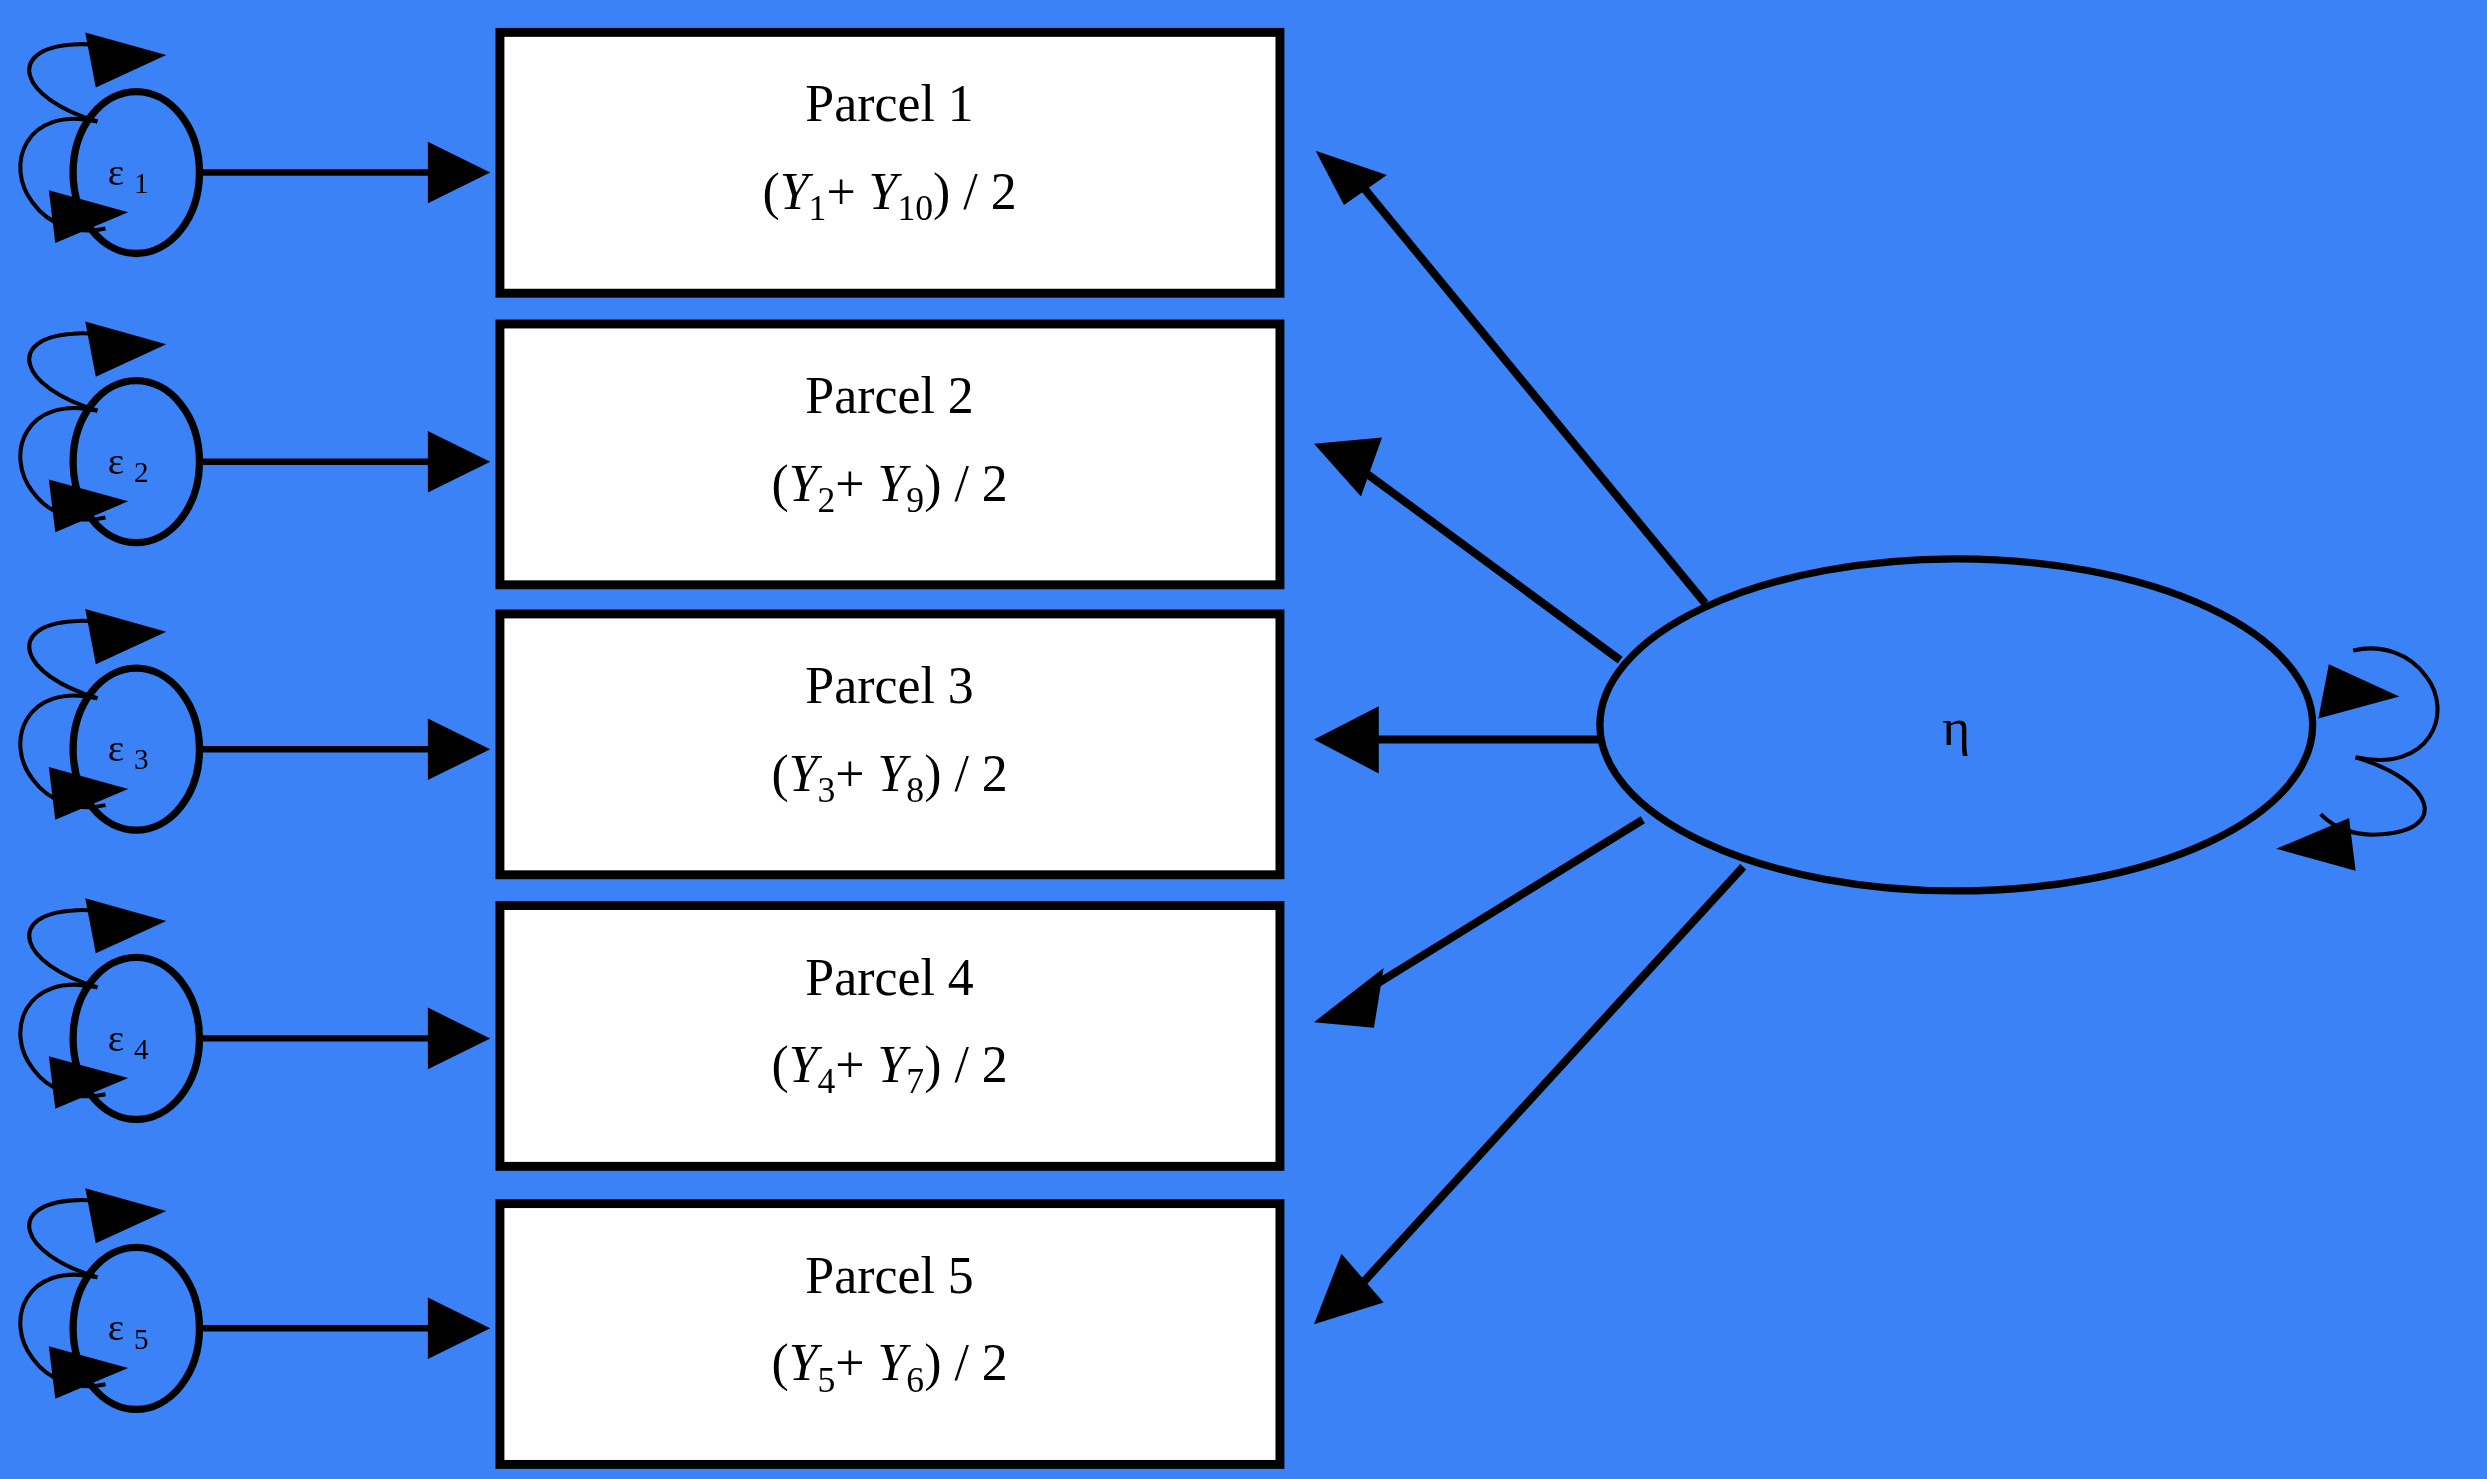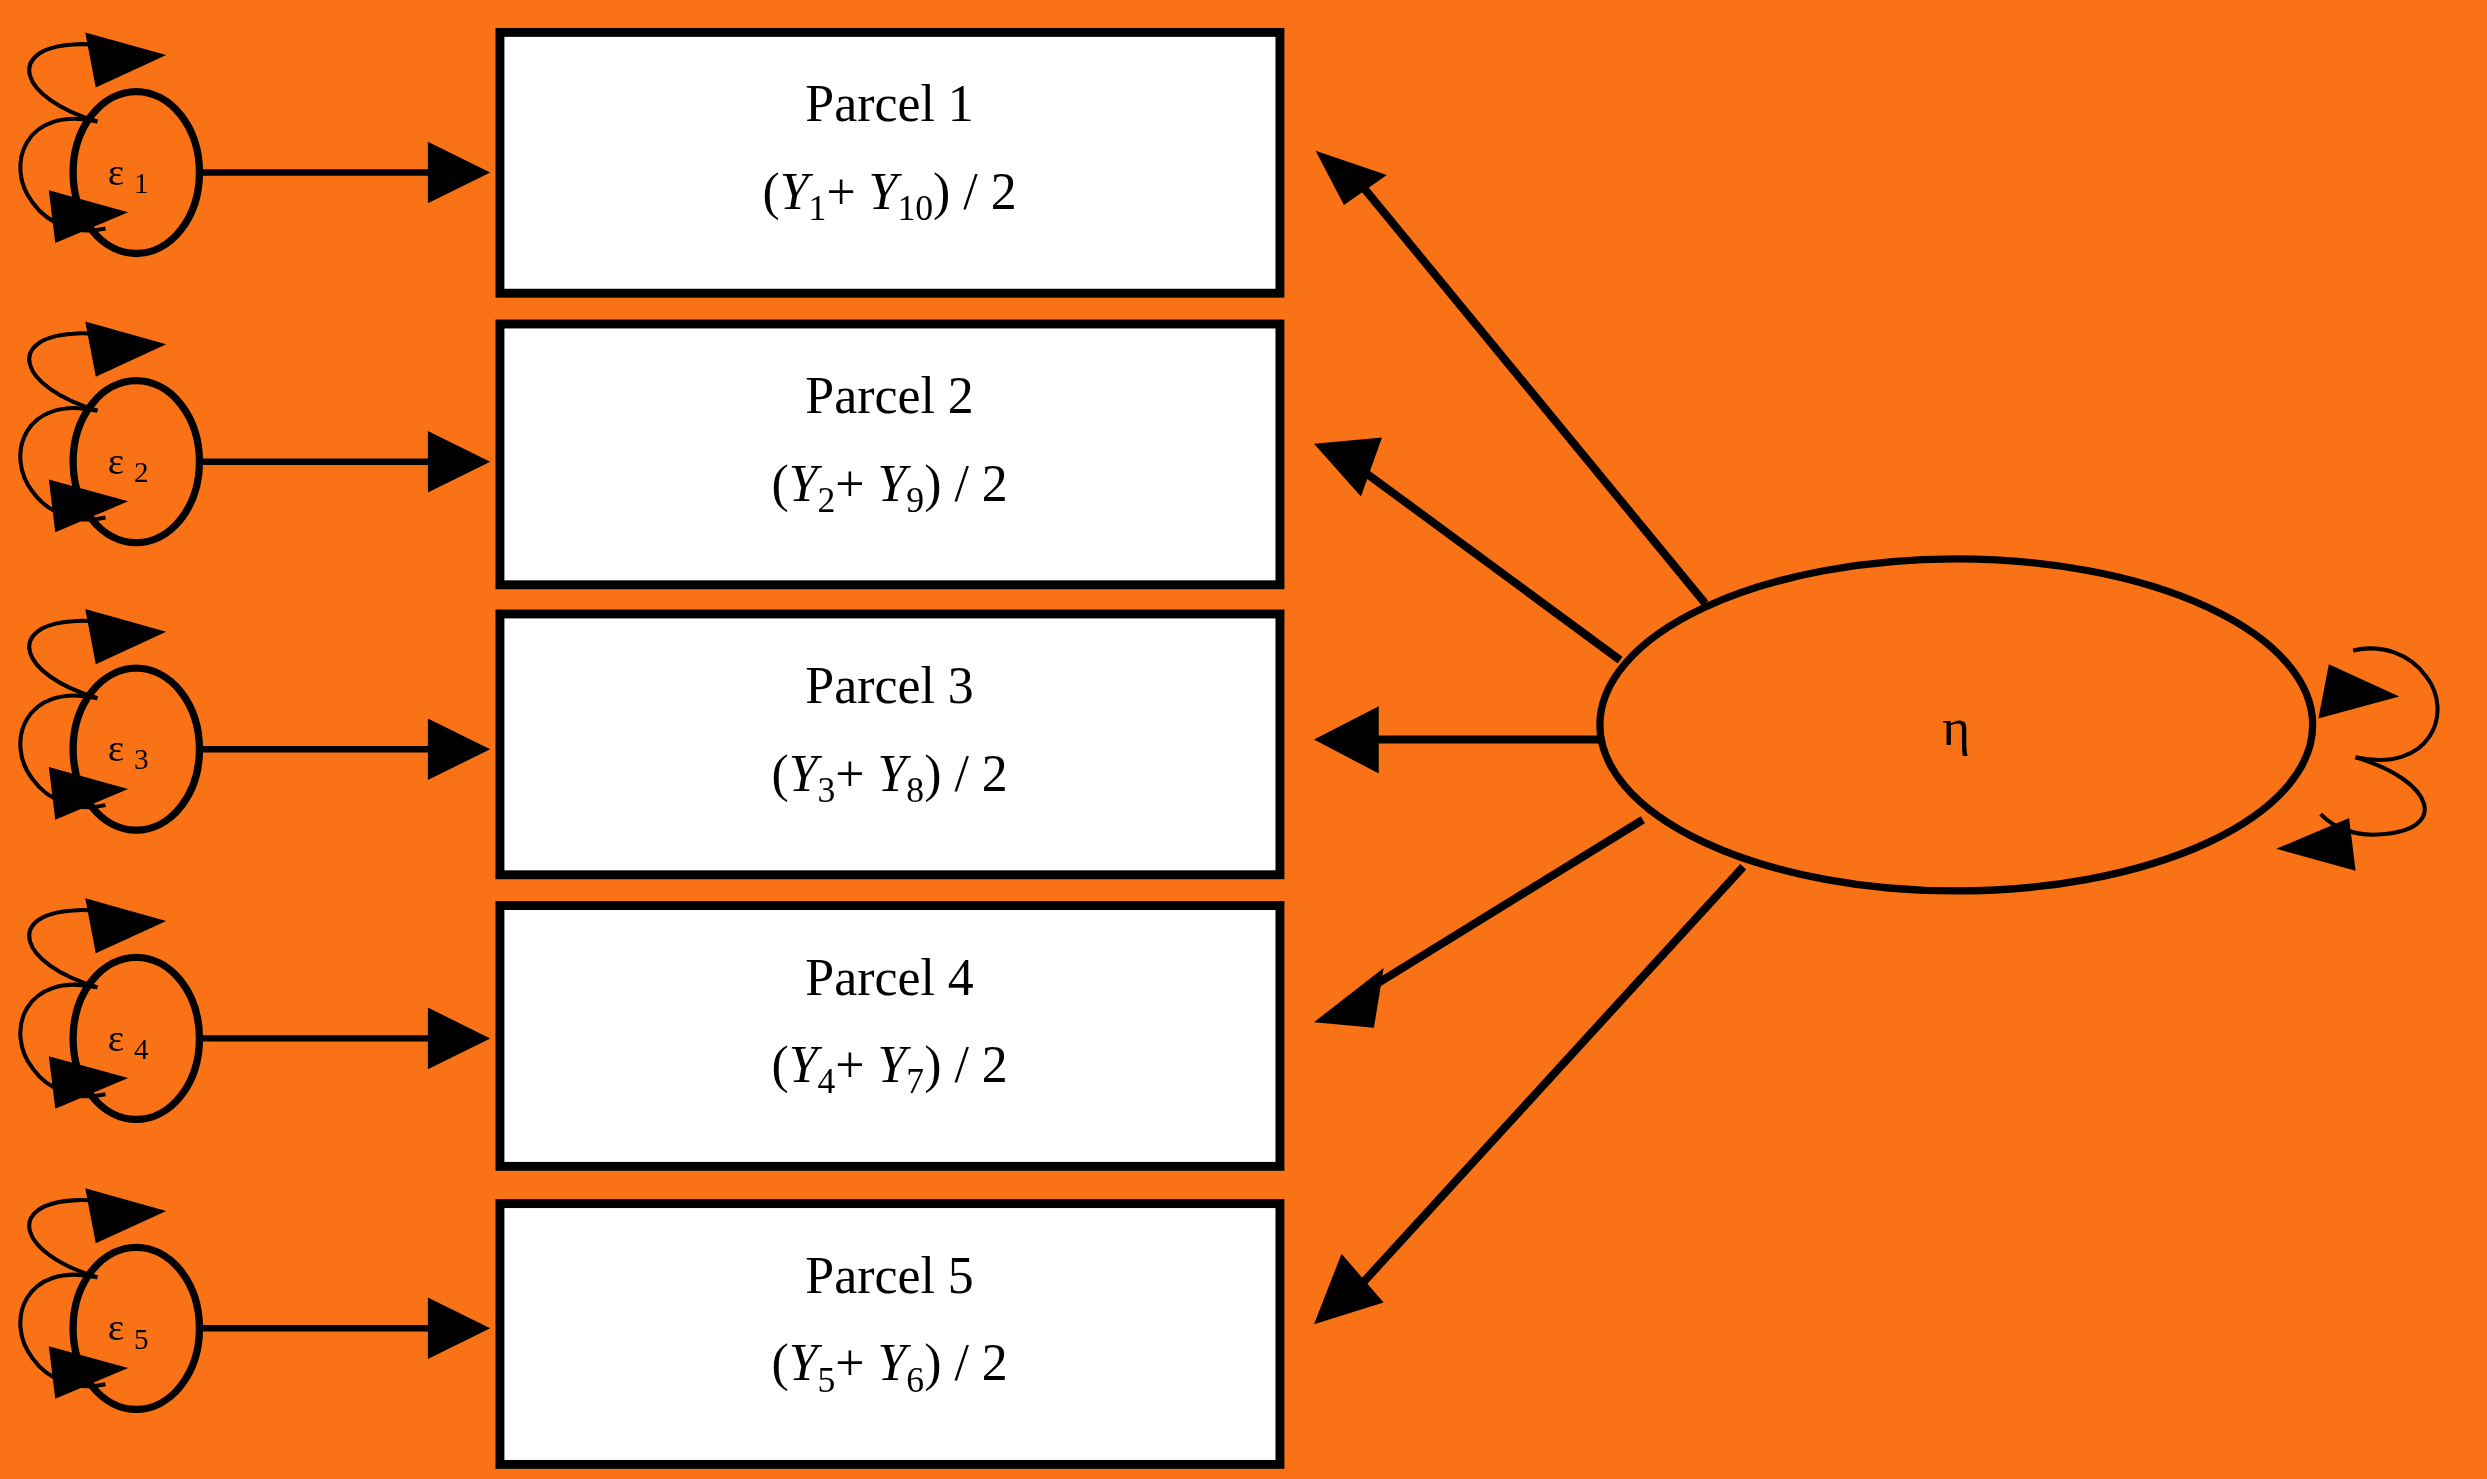--- a/index.html
+++ b/index.html
@@ -7,21 +7,21 @@
     padding: 0;
     background: #ffffff;
   }
   body {
     font-family: "Liberation Serif", "DejaVu Serif", serif;
   }
   #diagram-root {
     position: relative;
     width: 2487px;
     height: 1479px;
-    background: #f97316;
+    background: #3b82f6;
     overflow: hidden;
   }
   svg.canvas {
     position: absolute;
     top: 0;
     left: 0;
     width: 2487px;
     height: 1479px;
     display: block;
   }

